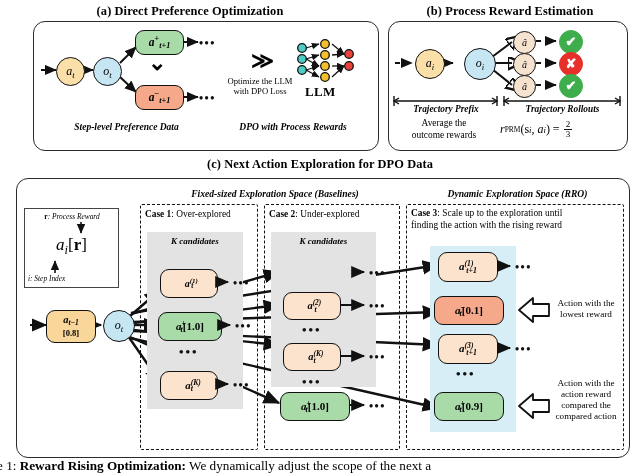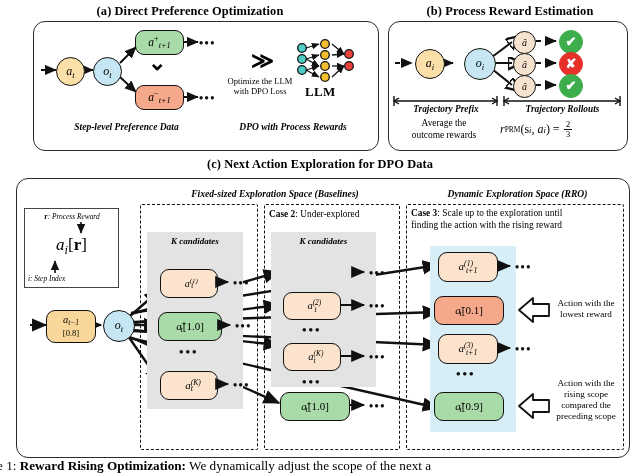--- a/index.html
+++ b/index.html
@@ -24,21 +24,21 @@
   .circ{position:absolute;border:1.7px solid #111;border-radius:50%;
         display:flex;align-items:center;justify-content:center;
         font-style:italic;font-size:12px;}
   .c-orange{background:#fbdfa8;}
   .c-blue{background:#c5e6f2;}
   .c-tan{background:#f6e3cf;}
 
   
   .node{position:absolute;border:1.9px solid #111;border-radius:9px;
         display:flex;align-items:center;justify-content:center;
-        font-style:italic;font-size:11.5px;white-space:nowrap;}
+        font-style:italic;font-size:11.5px;white-space:nowrap;font-weight:bold;}
   .n-green{background:#a8dba8;}
   .n-red{background:#f6a98a;}
   .n-peach{background:#fbe3cd;}
   .n-orange{background:#f9d79a;}
 
   .dots{position:absolute;font-weight:bold;font-size:12px;letter-spacing:1.4px;
         color:#111;line-height:1;}
   .vdots{position:absolute;font-weight:bold;font-size:13px;letter-spacing:2px;color:#111;}
 
   .lbl{position:absolute;font-size:8.6px;line-height:10px;text-align:center;}
@@ -267,20 +267,23 @@
 
   <div class="node n-orange" style="left:46px;top:310px;width:48px;height:31px;flex-direction:column;line-height:11px;">
     <span style="font-size:10.5px;"><i>a</i><span class="sub">t−1</span></span>
     <span style="font-size:8.6px;font-style:normal;">[0.8]</span>
   </div>
   <div class="circ c-blue" style="left:103px;top:310px;width:30px;height:30px;">
     <span><i>o</i><span class="sub">t</span></span>
   </div>
 
   <div class="dashbox" style="left:140px;top:204px;width:116px;height:244px;"></div>
+  <div class="casehdr" style="left:145px;top:209px;width:110px;">
+    <b>Case 1</b><span>: Over-explored</span>
+  </div>
   <div class="greyband" style="left:147px;top:232px;width:96px;height:177px;"></div>
   <div class="abs lbl-it" style="left:147px;top:236px;width:96px;text-align:center;font-size:9px;font-weight:bold;">K candidates</div>
 
   <div class="node n-peach" style="left:160px;top:269px;width:56px;height:27px;">
     <span style="font-size:10px;"><i>a</i><span class="supn">(1)</span><span class="sub" style="margin-left:-0.9em;">t</span></span>
   </div>
   <div class="node n-green" style="left:158px;top:312px;width:62px;height:27px;">
     <span style="font-size:11px;"><i>a</i><span class="sup">+</span><span class="sub" style="margin-left:-0.7em;">t</span><span style="font-style:normal;">[1.0]</span></span>
   </div>
   <div class="vdots" style="left:179px;top:344px;">•••</div>
@@ -359,23 +362,23 @@
   </svg>
   <div class="dots" style="left:515px;top:261px;">•••</div>
   <div class="dots" style="left:515px;top:343px;">•••</div>
 
   <div class="abs" style="left:552px;top:298px;width:68px;font-size:9.2px;line-height:11px;text-align:center;">
     <div>Action with the</div>
     <div>lowest reward</div>
   </div>
   <div class="abs" style="left:550px;top:378px;width:72px;font-size:9.2px;line-height:11px;text-align:center;">
     <div>Action with the</div>
-    <div>rising scope</div>
+    <div>action reward</div>
     <div>compared the</div>
-    <div>preceding scope</div>
+    <div>compared action</div>
   </div>
 
   <div class="cap" style="left:-14px;top:458px;">
     <span>ure 1:</span>
     <b>Reward Rising Optimization:</b>
     <span>We dynamically adjust the scope of the next a</span>
   </div>
 
 </div>
 

